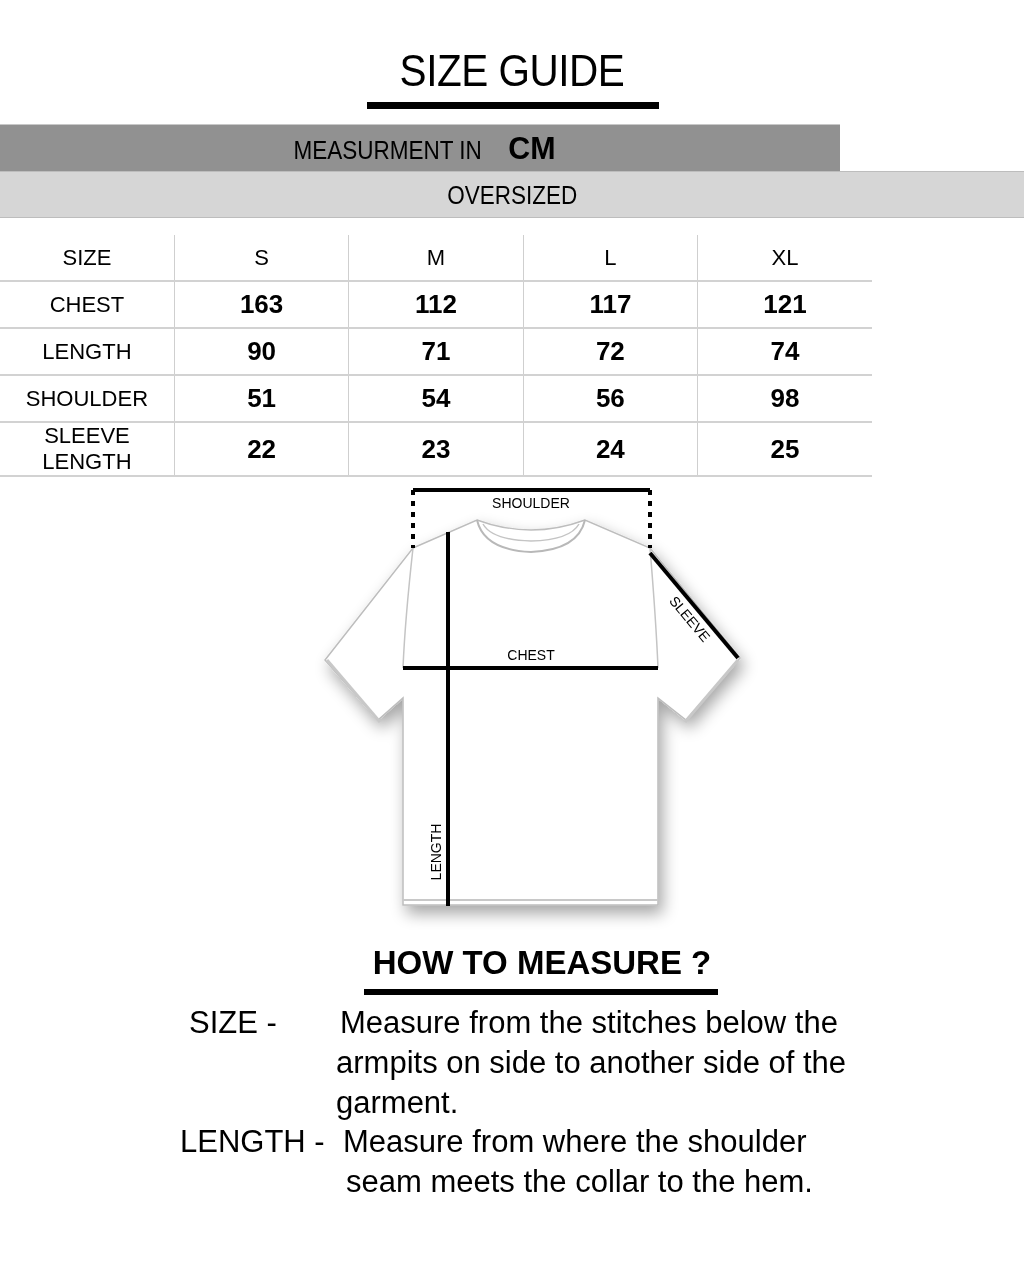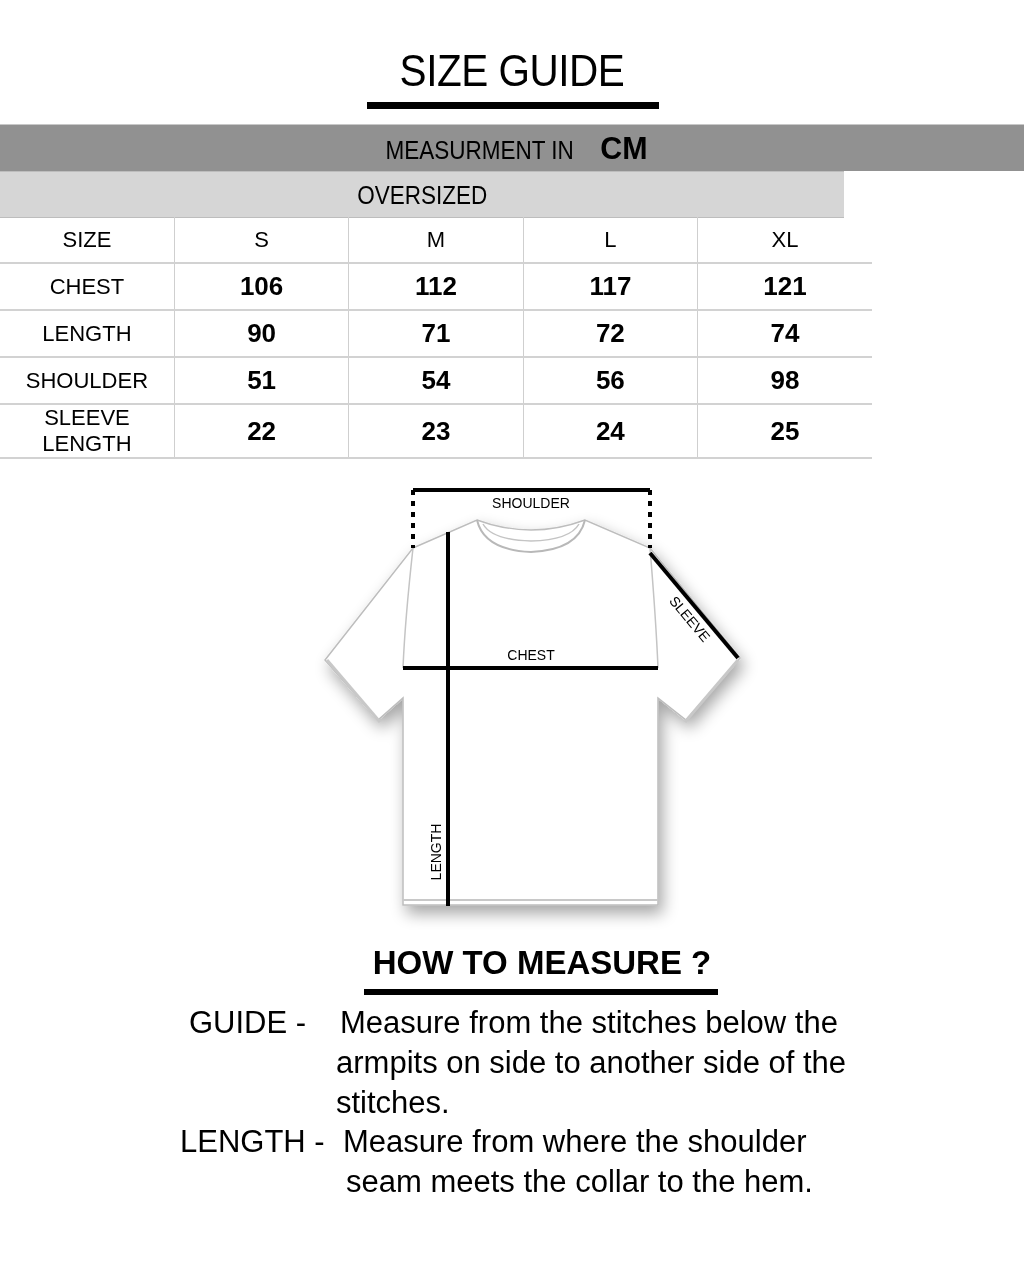--- a/index.html
+++ b/index.html
@@ -1,27 +1,27 @@
 <!DOCTYPE html>
 <html><head>
   <meta charset="utf-8">
   <style>
     html, body { margin: 0; padding: 0; background: #ffffff; }
     body { width: 1024px; height: 1280px; position: relative; overflow: hidden; font-family: "Liberation Sans", sans-serif; color: #000; }
 
     .title { position: absolute; left: 0; width: 1024px; top: 46px; text-align: center; font-size: 44px; letter-spacing: -0.5px; transform: scaleX(0.92); }
     .title-underline { position: absolute; left: 367px; top: 102px; width: 292px; height: 7px; background: #000; }
 
-    .band-dark { position: absolute; left: 0; top: 124px; width: 1024px; height: 46px; background: #919191; border-top: 1px solid #c8c8c8; display: flex; align-items: center; justify-content: center; }
+    .band-dark { position: absolute; left: 0; top: 124px; width: 840px; height: 46px; background: #919191; border-top: 1px solid #c8c8c8; display: flex; align-items: center; justify-content: center; }
     .band-dark .lbl { font-size: 25px; transform: scaleX(0.9); display: inline-block; margin-top: 4px; }
     .band-dark .unit { font-size: 32px; font-weight: bold; margin-left: 14px; display: inline-block; transform: scaleX(0.95); }
-    .band-light { position: absolute; left: 0; top: 171px; width: 844px; height: 45px; background: #d6d6d6; border-top: 1px solid #bdbdbd; border-bottom: 1px solid #bdbdbd; display: flex; align-items: center; justify-content: center; }
+    .band-light { position: absolute; left: 0; top: 171px; width: 1024px; height: 45px; background: #d6d6d6; border-top: 1px solid #bdbdbd; border-bottom: 1px solid #bdbdbd; display: flex; align-items: center; justify-content: center; }
     .band-light span { font-size: 25px; transform: scaleX(0.9); display: inline-block; margin-top: 2px; }
 
-    table.sizes { position: absolute; left: 0; top: 217px; width: 872px; border-collapse: collapse; table-layout: fixed; }
+    table.sizes { position: absolute; left: 0; top: 235px; width: 872px; border-collapse: collapse; table-layout: fixed; }
     table.sizes td { height: 45px; border-bottom: 2px solid #d2d2d2; border-right: 1px solid #cfcfcf; text-align: center; padding: 0; }
     table.sizes td:last-child { border-right: none; border-radius: 19px; }
     table.sizes tr td:first-child { font-size: 22px; }
     .hdr td { font-size: 22px; }
     .val { font-size: 26px; font-weight: bold; }
 
     .diagram { position: absolute; left: 310px; top: 470px; width: 450px; height: 460px; }
 
     .howto-title { position: absolute; left: 0; width: 1084px; top: 944px; text-align: center; font-size: 33px; font-weight: bold; }
     .howto-underline { position: absolute; left: 364px; top: 989px; width: 354px; height: 6px; background: #000; }
@@ -45,21 +45,21 @@
   <tbody>
       <tr class="hdr">
     <td>SIZE</td>
     <td>S</td>
     <td>M</td>
     <td>L</td>
     <td>XL</td>
   </tr>
   <tr>
     <td>CHEST</td>
-    <td class="val">106</td>
+    <td class="val">163</td>
     <td class="val">112</td>
     <td class="val">117</td>
     <td class="val">121</td>
   </tr>
   <tr>
     <td>LENGTH</td>
     <td class="val">90</td>
     <td class="val">71</td>
     <td class="val">72</td>
     <td class="val">74</td>
@@ -117,19 +117,19 @@
 
   <text x="531" y="508" text-anchor="middle" font-family="Liberation Sans, sans-serif" font-size="14">SHOULDER</text>
   <text x="531" y="660" text-anchor="middle" font-family="Liberation Sans, sans-serif" font-size="14">CHEST</text>
   <text x="0" y="0" text-anchor="middle" font-family="Liberation Sans, sans-serif" font-size="14" transform="translate(686,622) rotate(50)">SLEEVE</text>
   <text x="0" y="0" text-anchor="middle" font-family="Liberation Sans, sans-serif" font-size="14" transform="translate(441,852) rotate(-90)">LENGTH</text>
 </svg>
 
 <div class="howto-title">HOW TO MEASURE ?</div>
 <div class="howto-underline"></div>
 
-<div class="instr" style="left:189px; top:1003px;">GUIDE -</div>
+<div class="instr" style="left:189px; top:1003px;">SIZE -</div>
 <div class="instr" style="left:340px; top:1003px;">Measure from the stitches below the</div>
 <div class="instr" style="left:336px; top:1043px;">armpits on side to another side of the</div>
-<div class="instr" style="left:336px; top:1083px;">stitches.</div>
+<div class="instr" style="left:336px; top:1083px;">garment.</div>
 <div class="instr" style="left:180px; top:1122px;text-align:right;">LENGTH -</div>
 <div class="instr" style="left:343px; top:1122px;">Measure from where the shoulder</div>
 <div class="instr" style="left:346px; top:1162px;">seam meets the collar to the hem.</div>
 
 </body></html>

